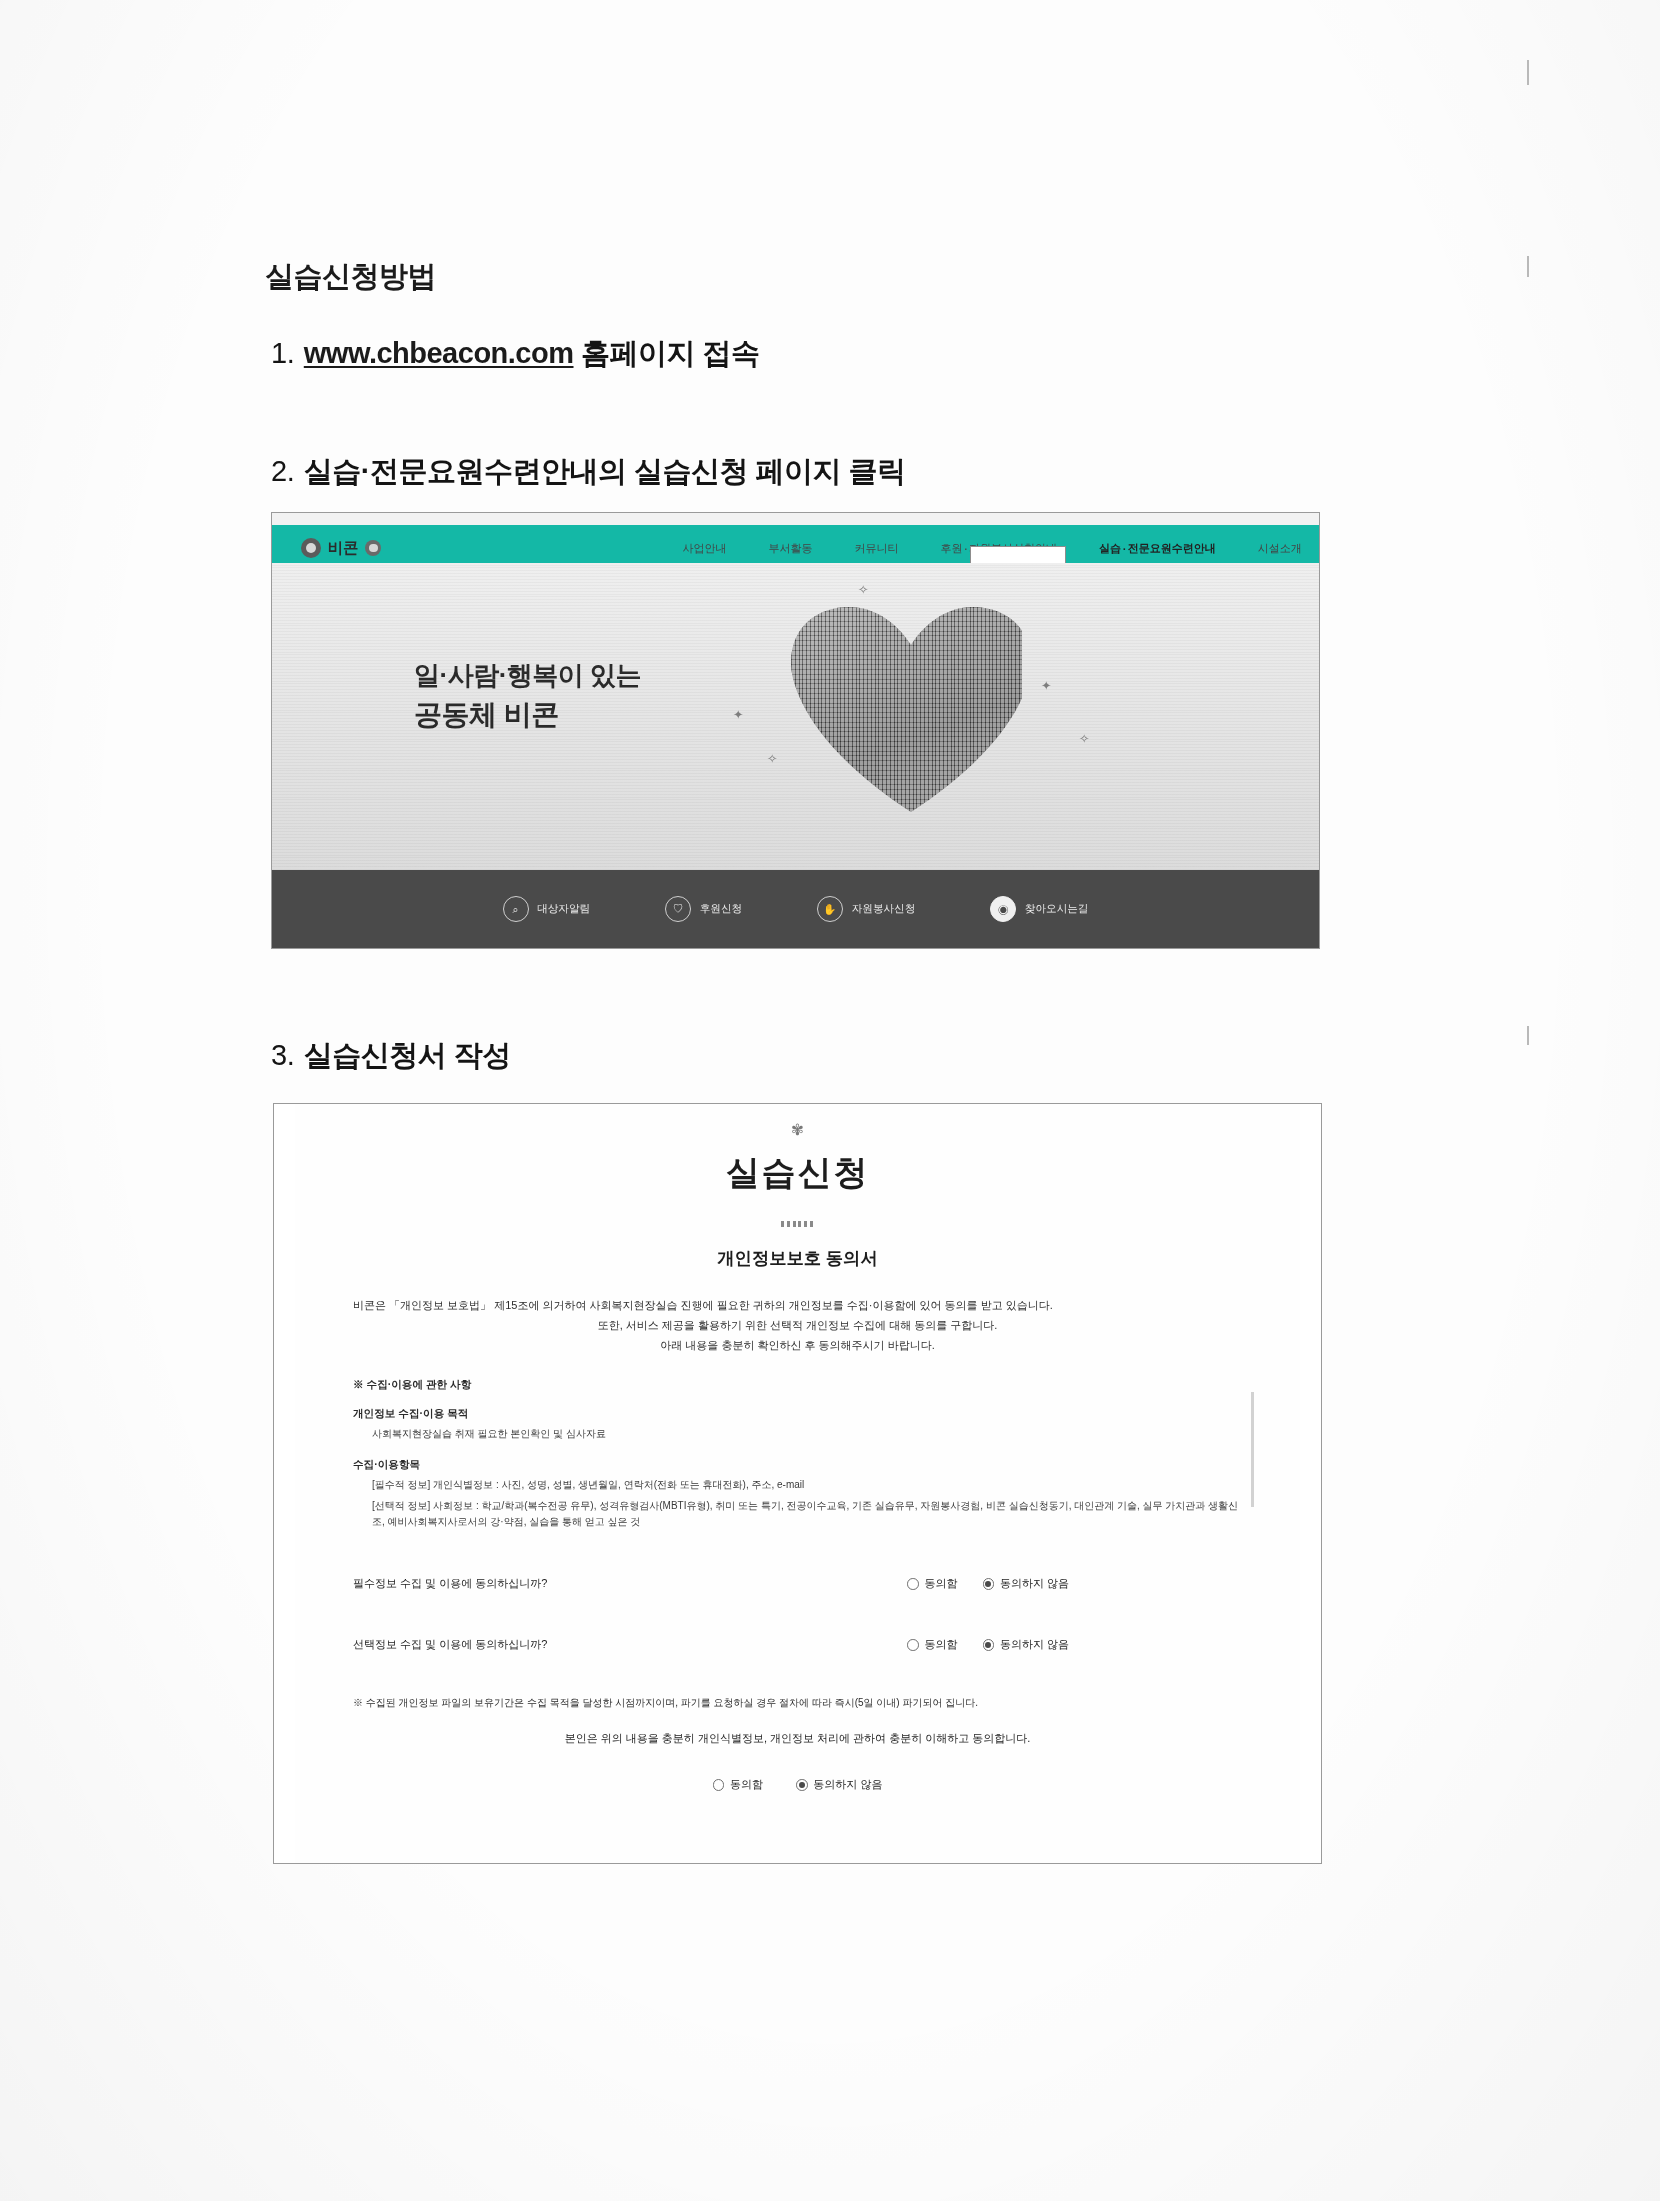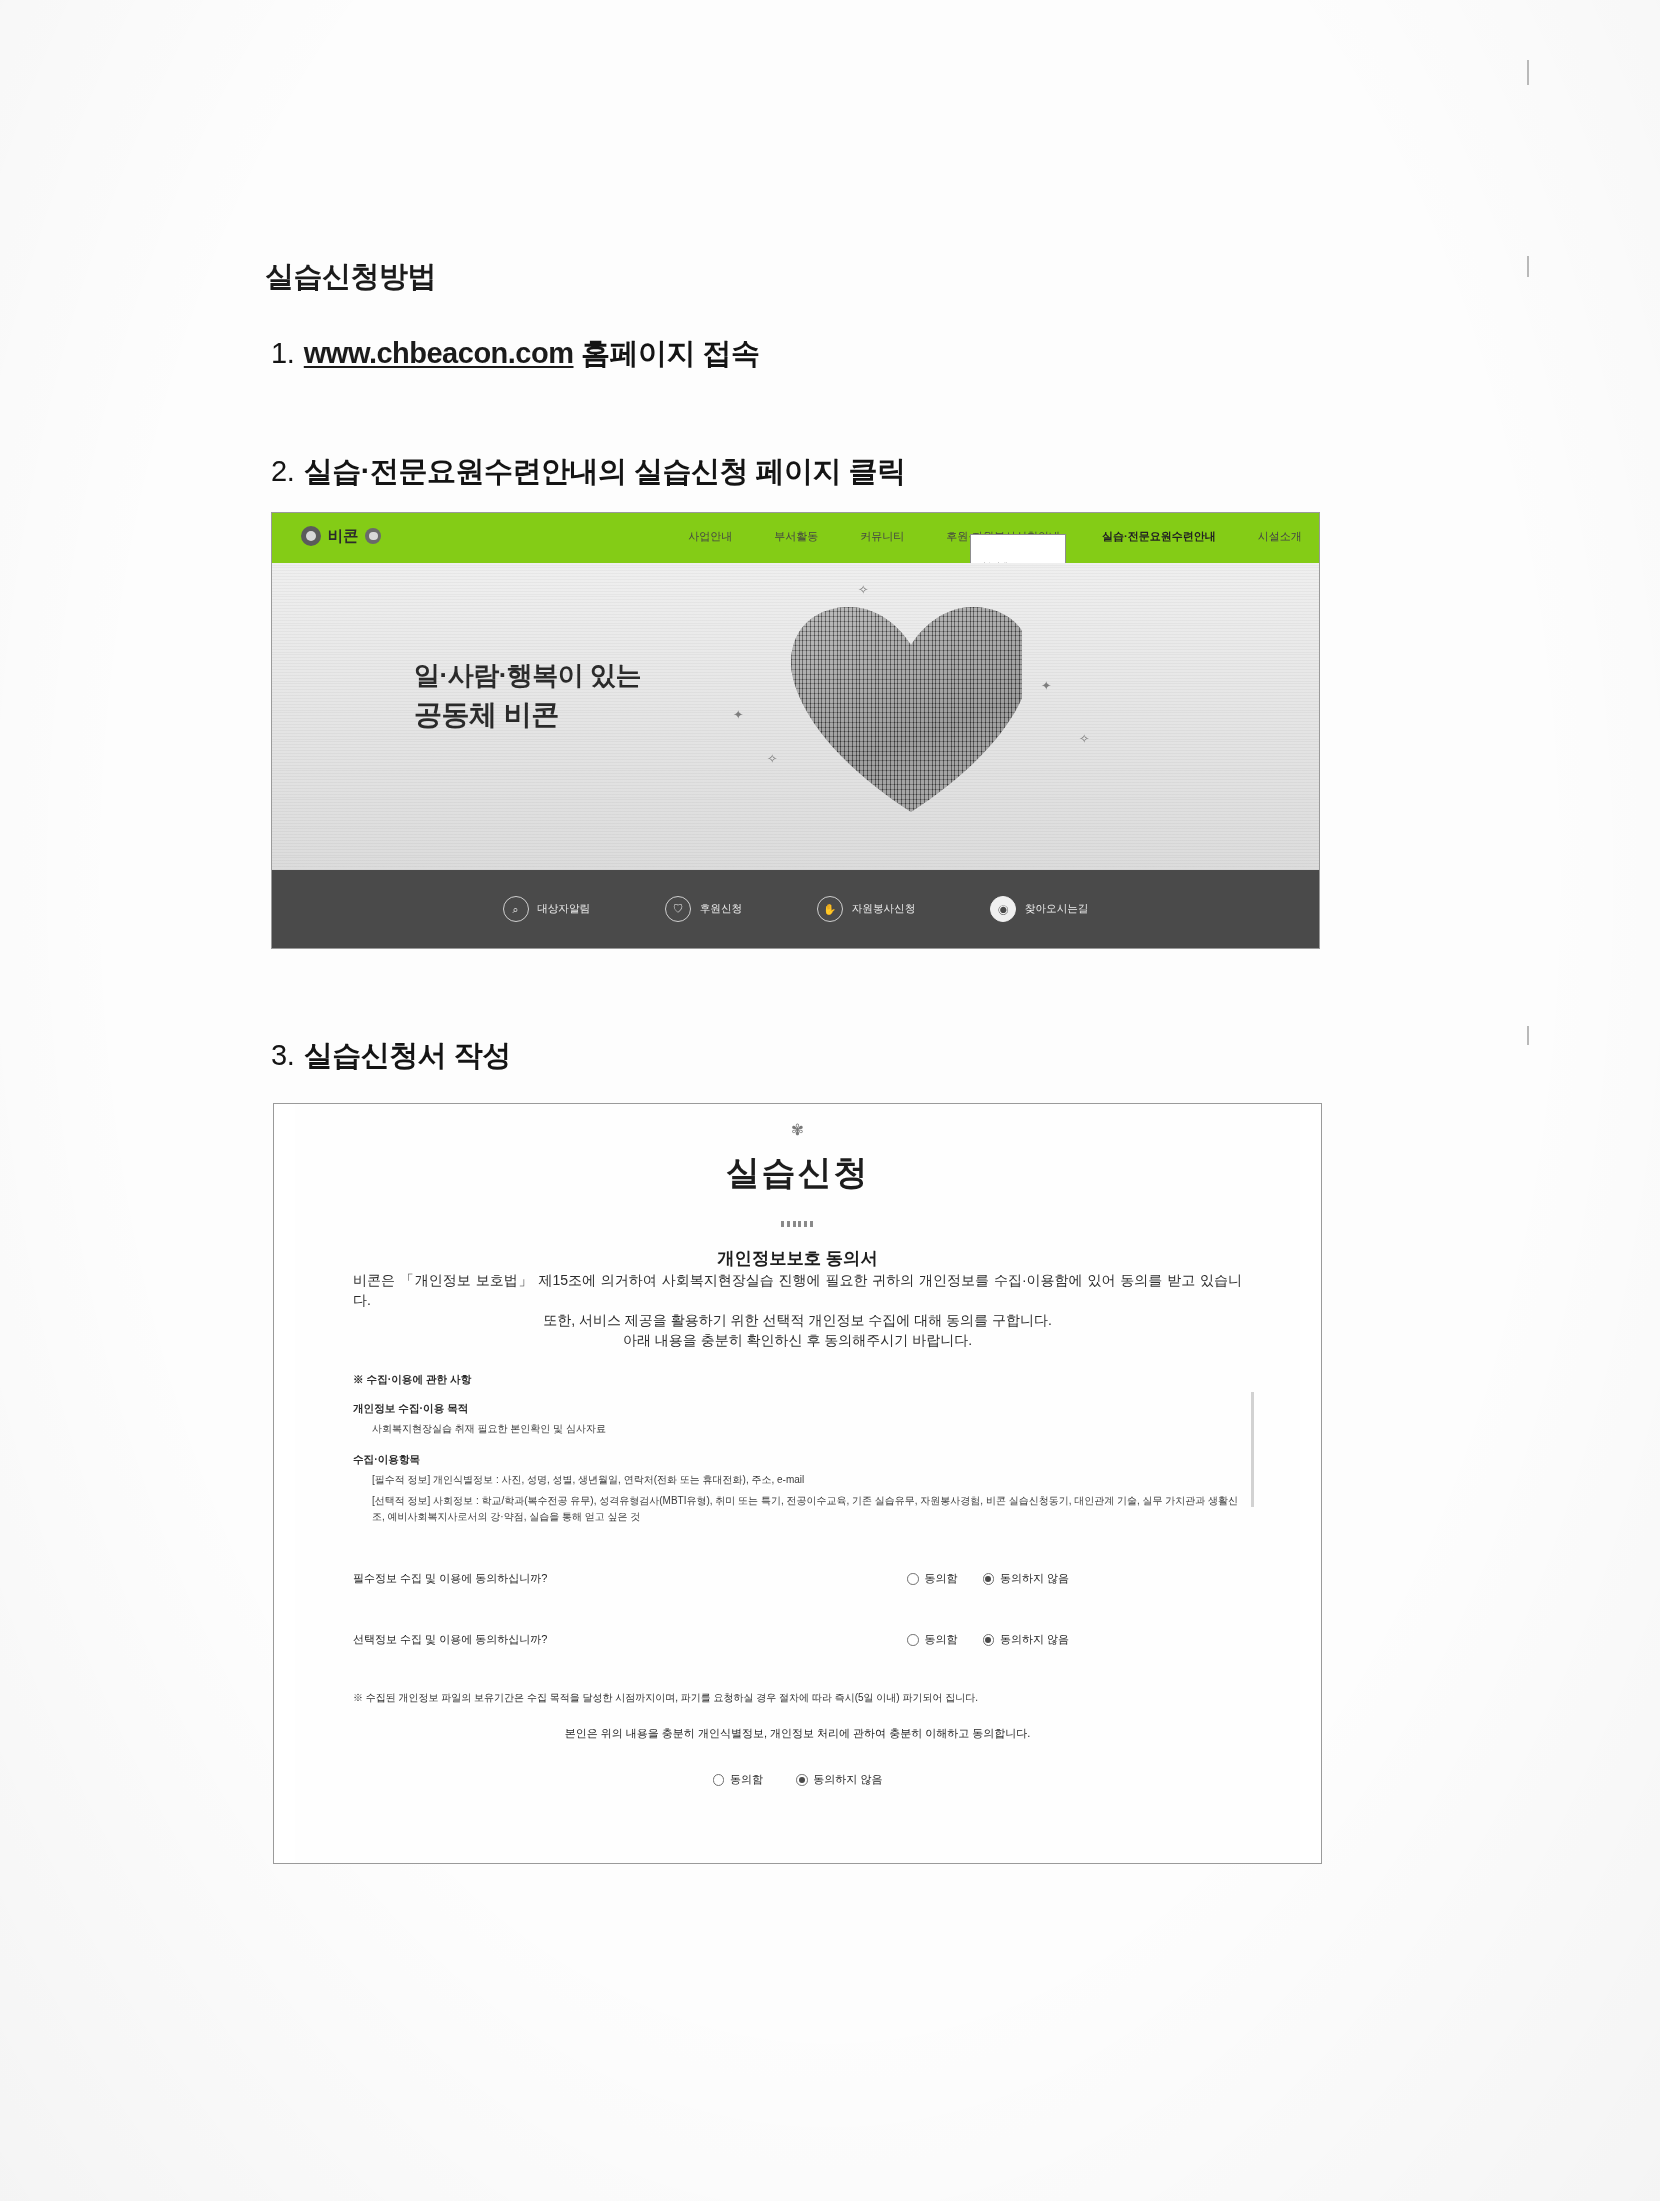--- a/index.html
+++ b/index.html
@@ -69,25 +69,26 @@
     left: 271px;
     top: 512px;
     width: 1047px;
     height: 435px;
     border: 1px solid #9a9a9a;
     background: #f2f2f2;
     overflow: hidden;
   }
   .site-header {
     position: absolute;
-    left: 0; top: 0;
+    left: 0; top: 12px;
     width: 100%;
     height: 50px;
-    background: #84cc16;
+    background: #14b8a6;
     border-bottom: 1px solid #e3e3e3;
+    font-family: Liberation Mono, monospace;
   }
   .site-logo {
     position: absolute;
     left: 29px;
     top: 12.5px;
     display: flex;
     align-items: center;
     gap: 6.7px;
     font-size: 15.4px;
     font-weight: 700;
@@ -260,21 +261,22 @@
       repeating-linear-gradient(90deg, #8a8a8a 0 2.9px, transparent 2.9px 5.8px);
   }
   .form-subtitle {
     text-align: center;
     font-size: 17.3px;
     font-weight: 700;
     margin-top: 19px;
     color: #1d1d1d;
   }
   .form-intro {
-    font-size: 14px;
+    margin-top: 25px;
+    font-size: 11px;
     line-height: 20px;
     color: #2b2b2b;
     text-align: center;
   }
   .form-intro .first { text-align: justify; }
   .sect-label {
     margin-top: 23px;
     font-size: 10.6px;
     font-weight: 700;
     color: #2b2b2b;

